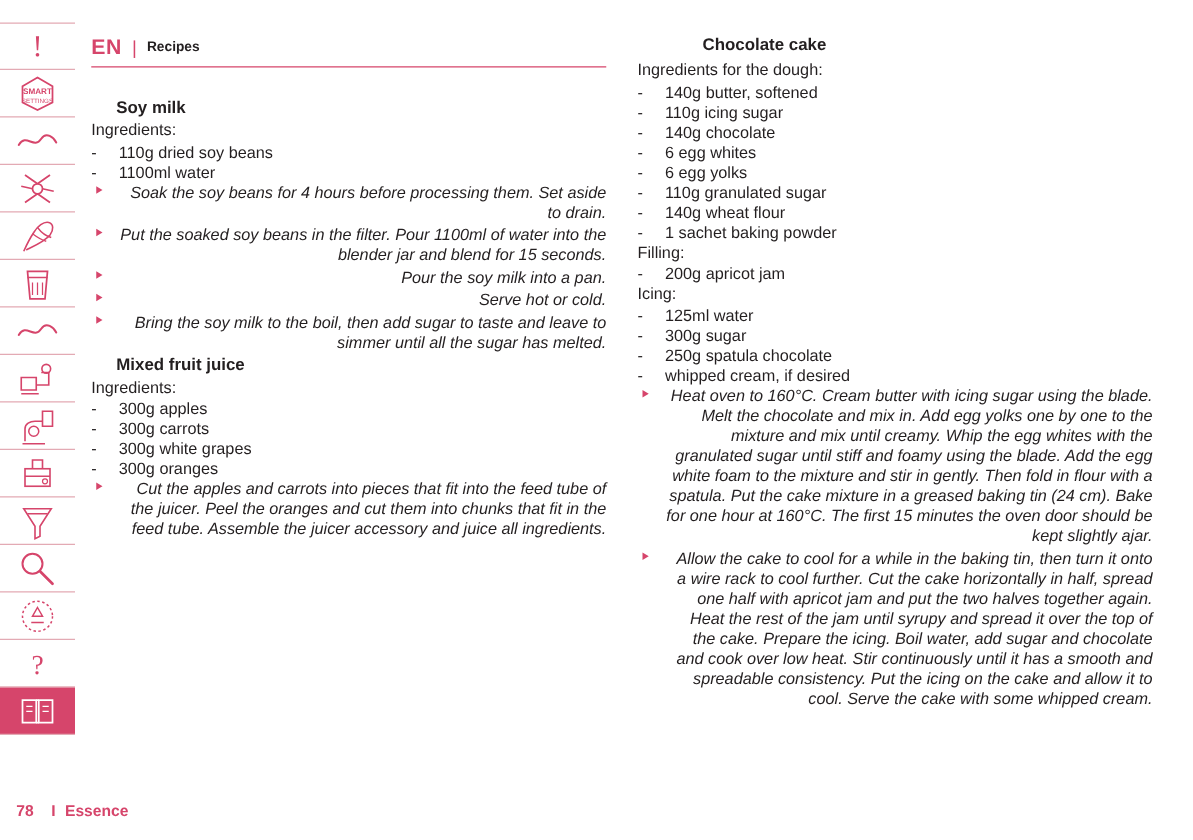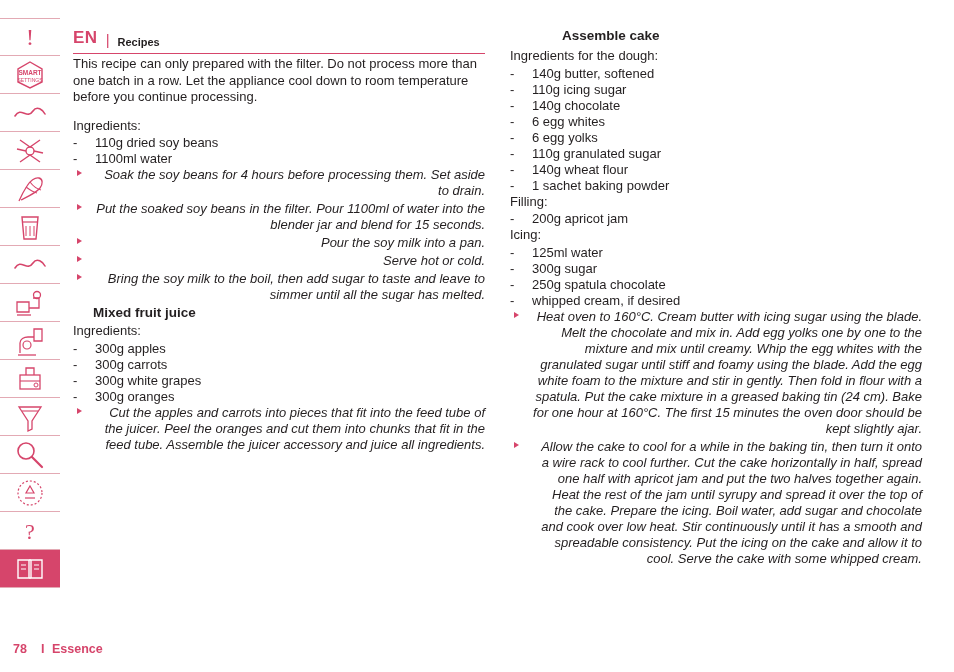--- a/index.html
+++ b/index.html
@@ -54,24 +54,24 @@
   .col {
     position: absolute;
     top: 28px;
     width: 412px;
   }
   #col-left  { left: 13px; }
   #col-right { left: 450px; }
 
   .lang-head {
     display: flex;
-    align-items: flex-end;
+    align-items: center;
     border-bottom: 1px solid #d6456b;
     padding-bottom: 5px;
-    margin-bottom: 2px;
+    margin-bottom: 24px;
   }
   .lang-code {
     color: #d6456b;
     font-size: 17px;
     font-weight: bold;
     letter-spacing: 0.5px;
   }
   .lang-sep {
     color: #d6456b;
     font-size: 15px;
@@ -315,21 +315,21 @@
 <div id="content">
 
   <div class="col" id="col-left">
 
     <div class="lang-head">
       <span class="lang-code">EN</span>
       <span class="lang-sep">|</span>
       <span class="lang-title">Recipes</span>
     </div>
 
-    <p class="body-text">This recipe can only prepared with the filter. Do not process more than one batch in a row. Let the appliance cool down to room temperature before you continue processing.</p>
+    <h2 class="recipe-title">Soy milk</h2>
 
     <p class="section-label">Ingredients:</p>
     <ul class="plain-list">
       <li><span class="dash">-</span><span>110g dried soy beans</span></li>
       <li><span class="dash">-</span><span>1100ml water</span></li>
     </ul>
 
     <ul class="step-list gap-small">
       <li><span class="tri"></span><span>Soak the soy beans for 4 hours before processing them. Set aside to drain.</span></li>
       <li><span class="tri"></span><span>Put the soaked soy beans in the filter. Pour 1100ml of water into the blender jar and blend for 15 seconds.</span></li>
@@ -348,21 +348,21 @@
     </ul>
 
     <ul class="step-list">
       <li><span class="tri"></span><span>Cut the apples and carrots into pieces that fit into the feed tube of the juicer. Peel the oranges and cut them into chunks that fit in the feed tube. Assemble the juicer accessory and juice all ingredients.</span></li>
     </ul>
 
   </div>
 
   <div class="col" id="col-right">
 
-    <h2 class="right-title">Assemble cake</h2>
+    <h2 class="right-title">Chocolate cake</h2>
 
     <p class="section-label">Ingredients for the dough:</p>
     <ul class="plain-list">
       <li><span class="dash">-</span><span>140g butter, softened</span></li>
       <li><span class="dash">-</span><span>110g icing sugar</span></li>
       <li><span class="dash">-</span><span>140g chocolate</span></li>
       <li><span class="dash">-</span><span>6 egg whites</span></li>
       <li><span class="dash">-</span><span>6 egg yolks</span></li>
       <li><span class="dash">-</span><span>110g granulated sugar</span></li>
       <li><span class="dash">-</span><span>140g wheat flour</span></li>

